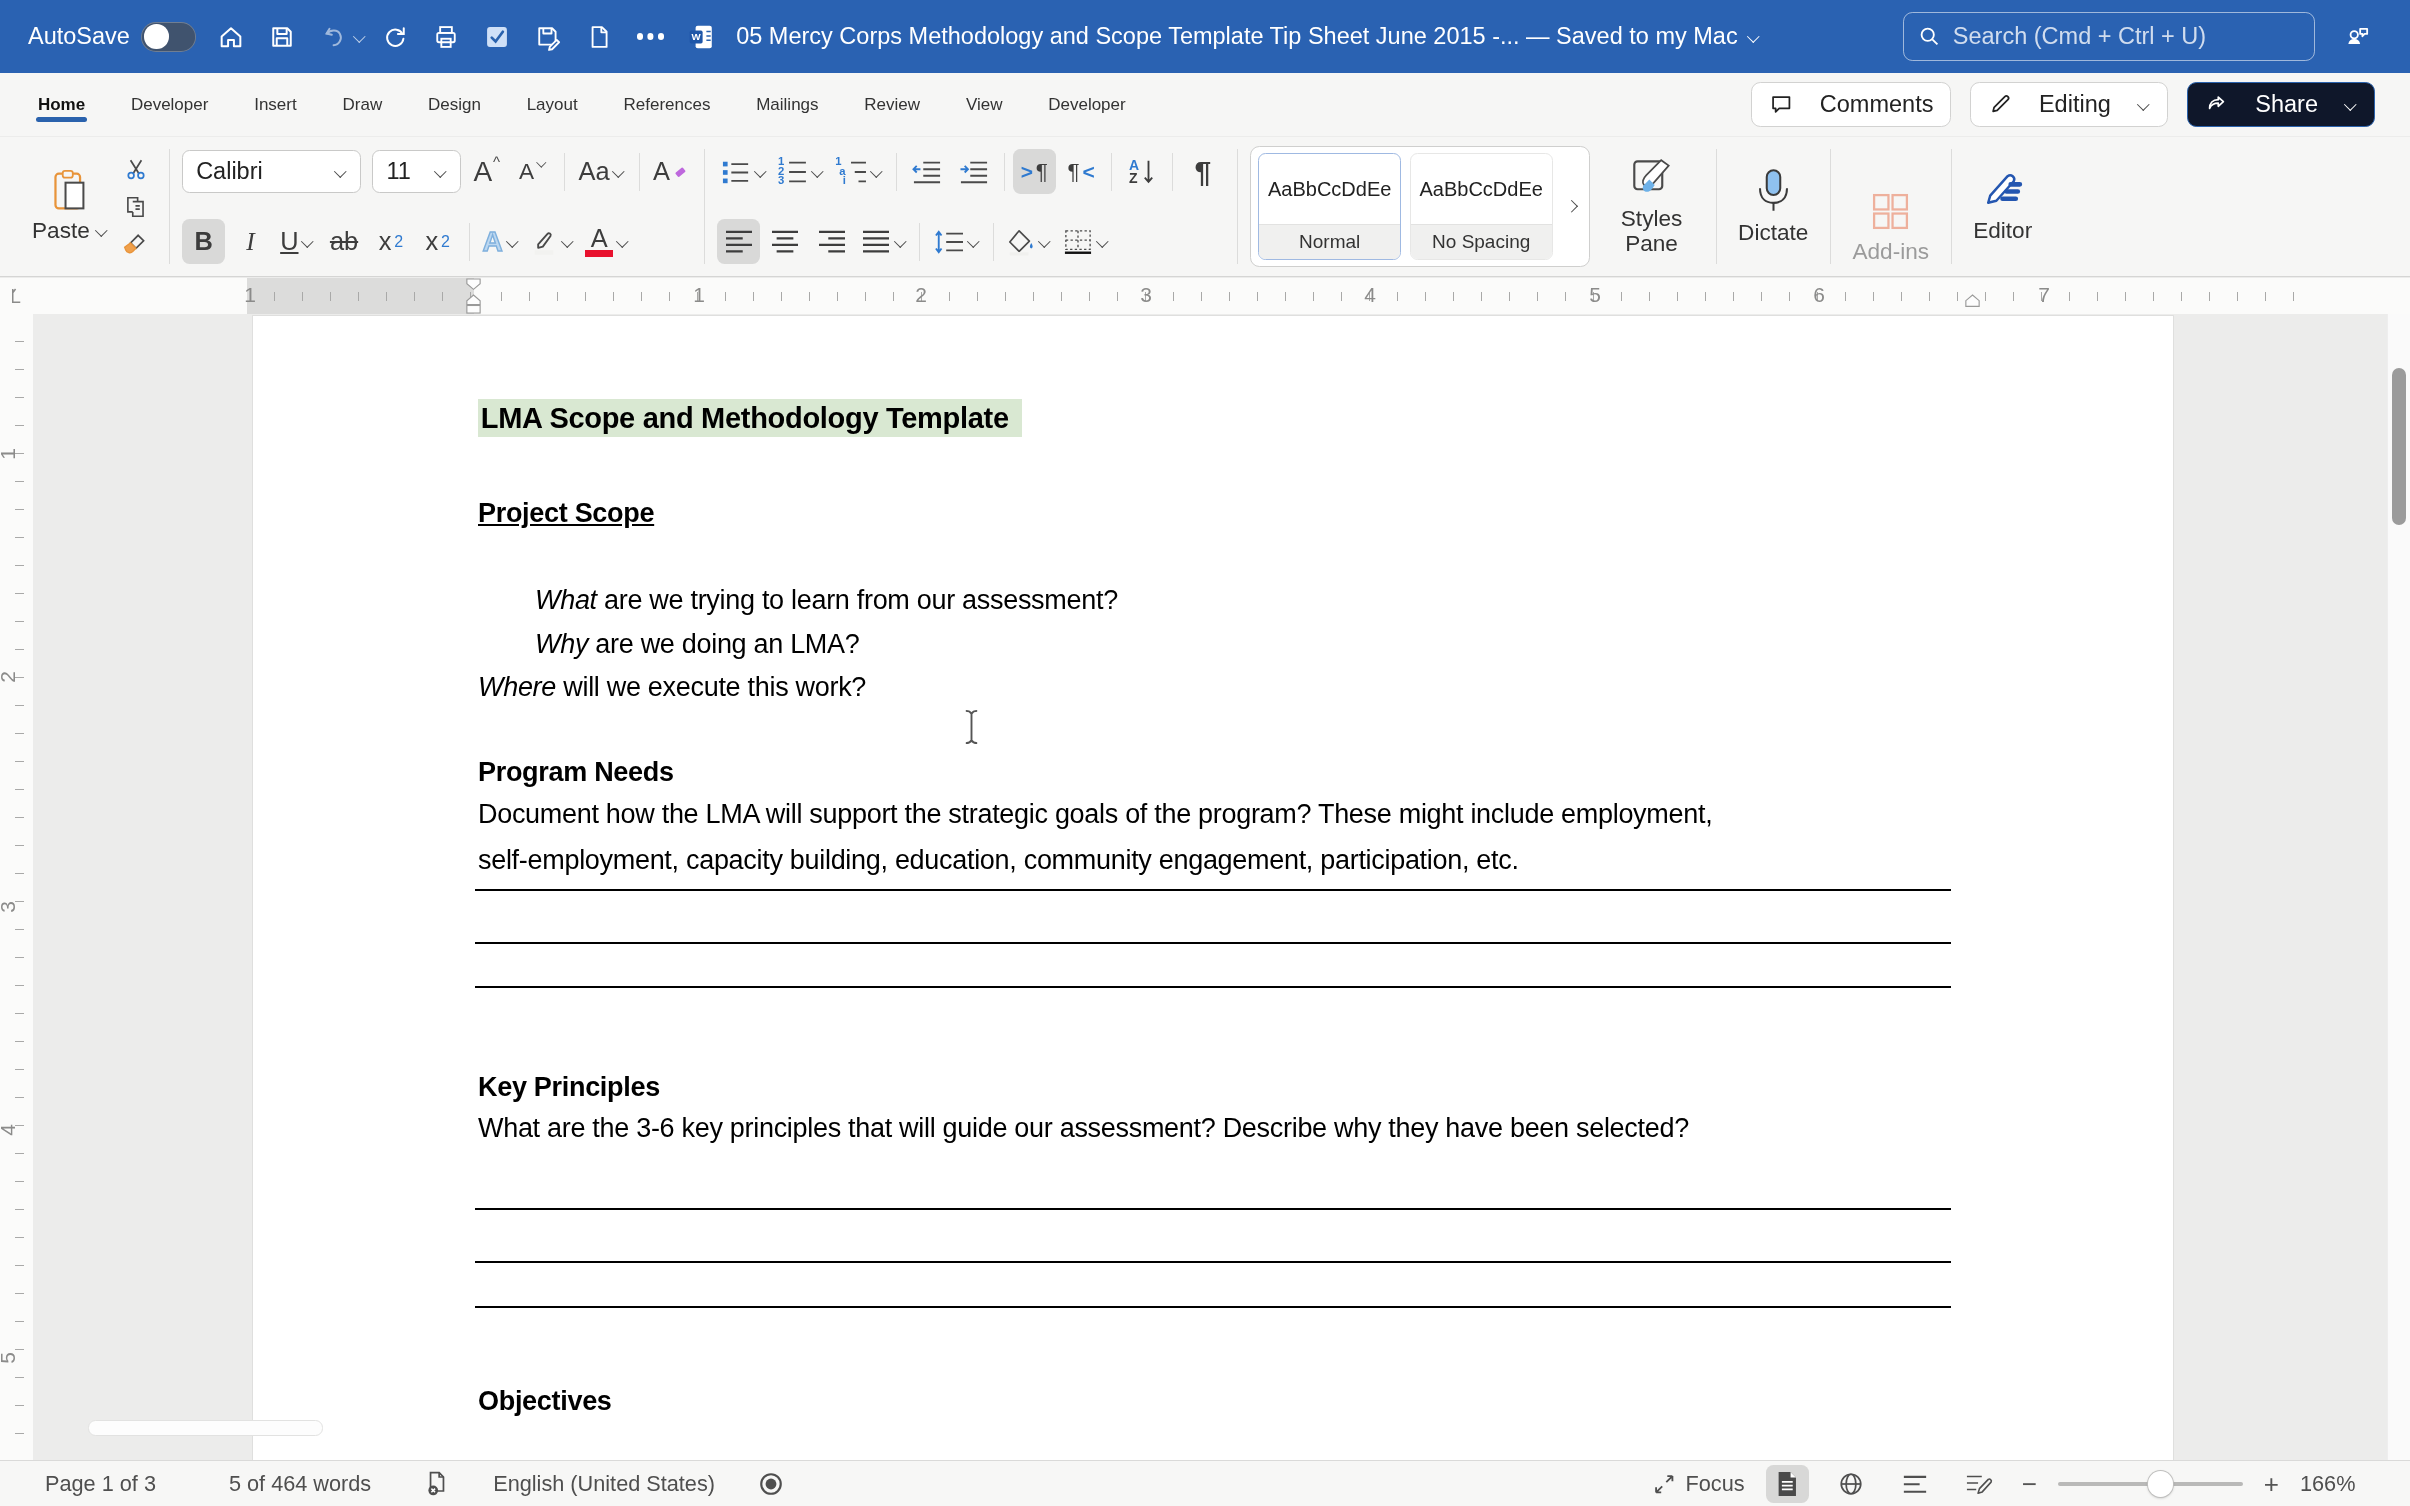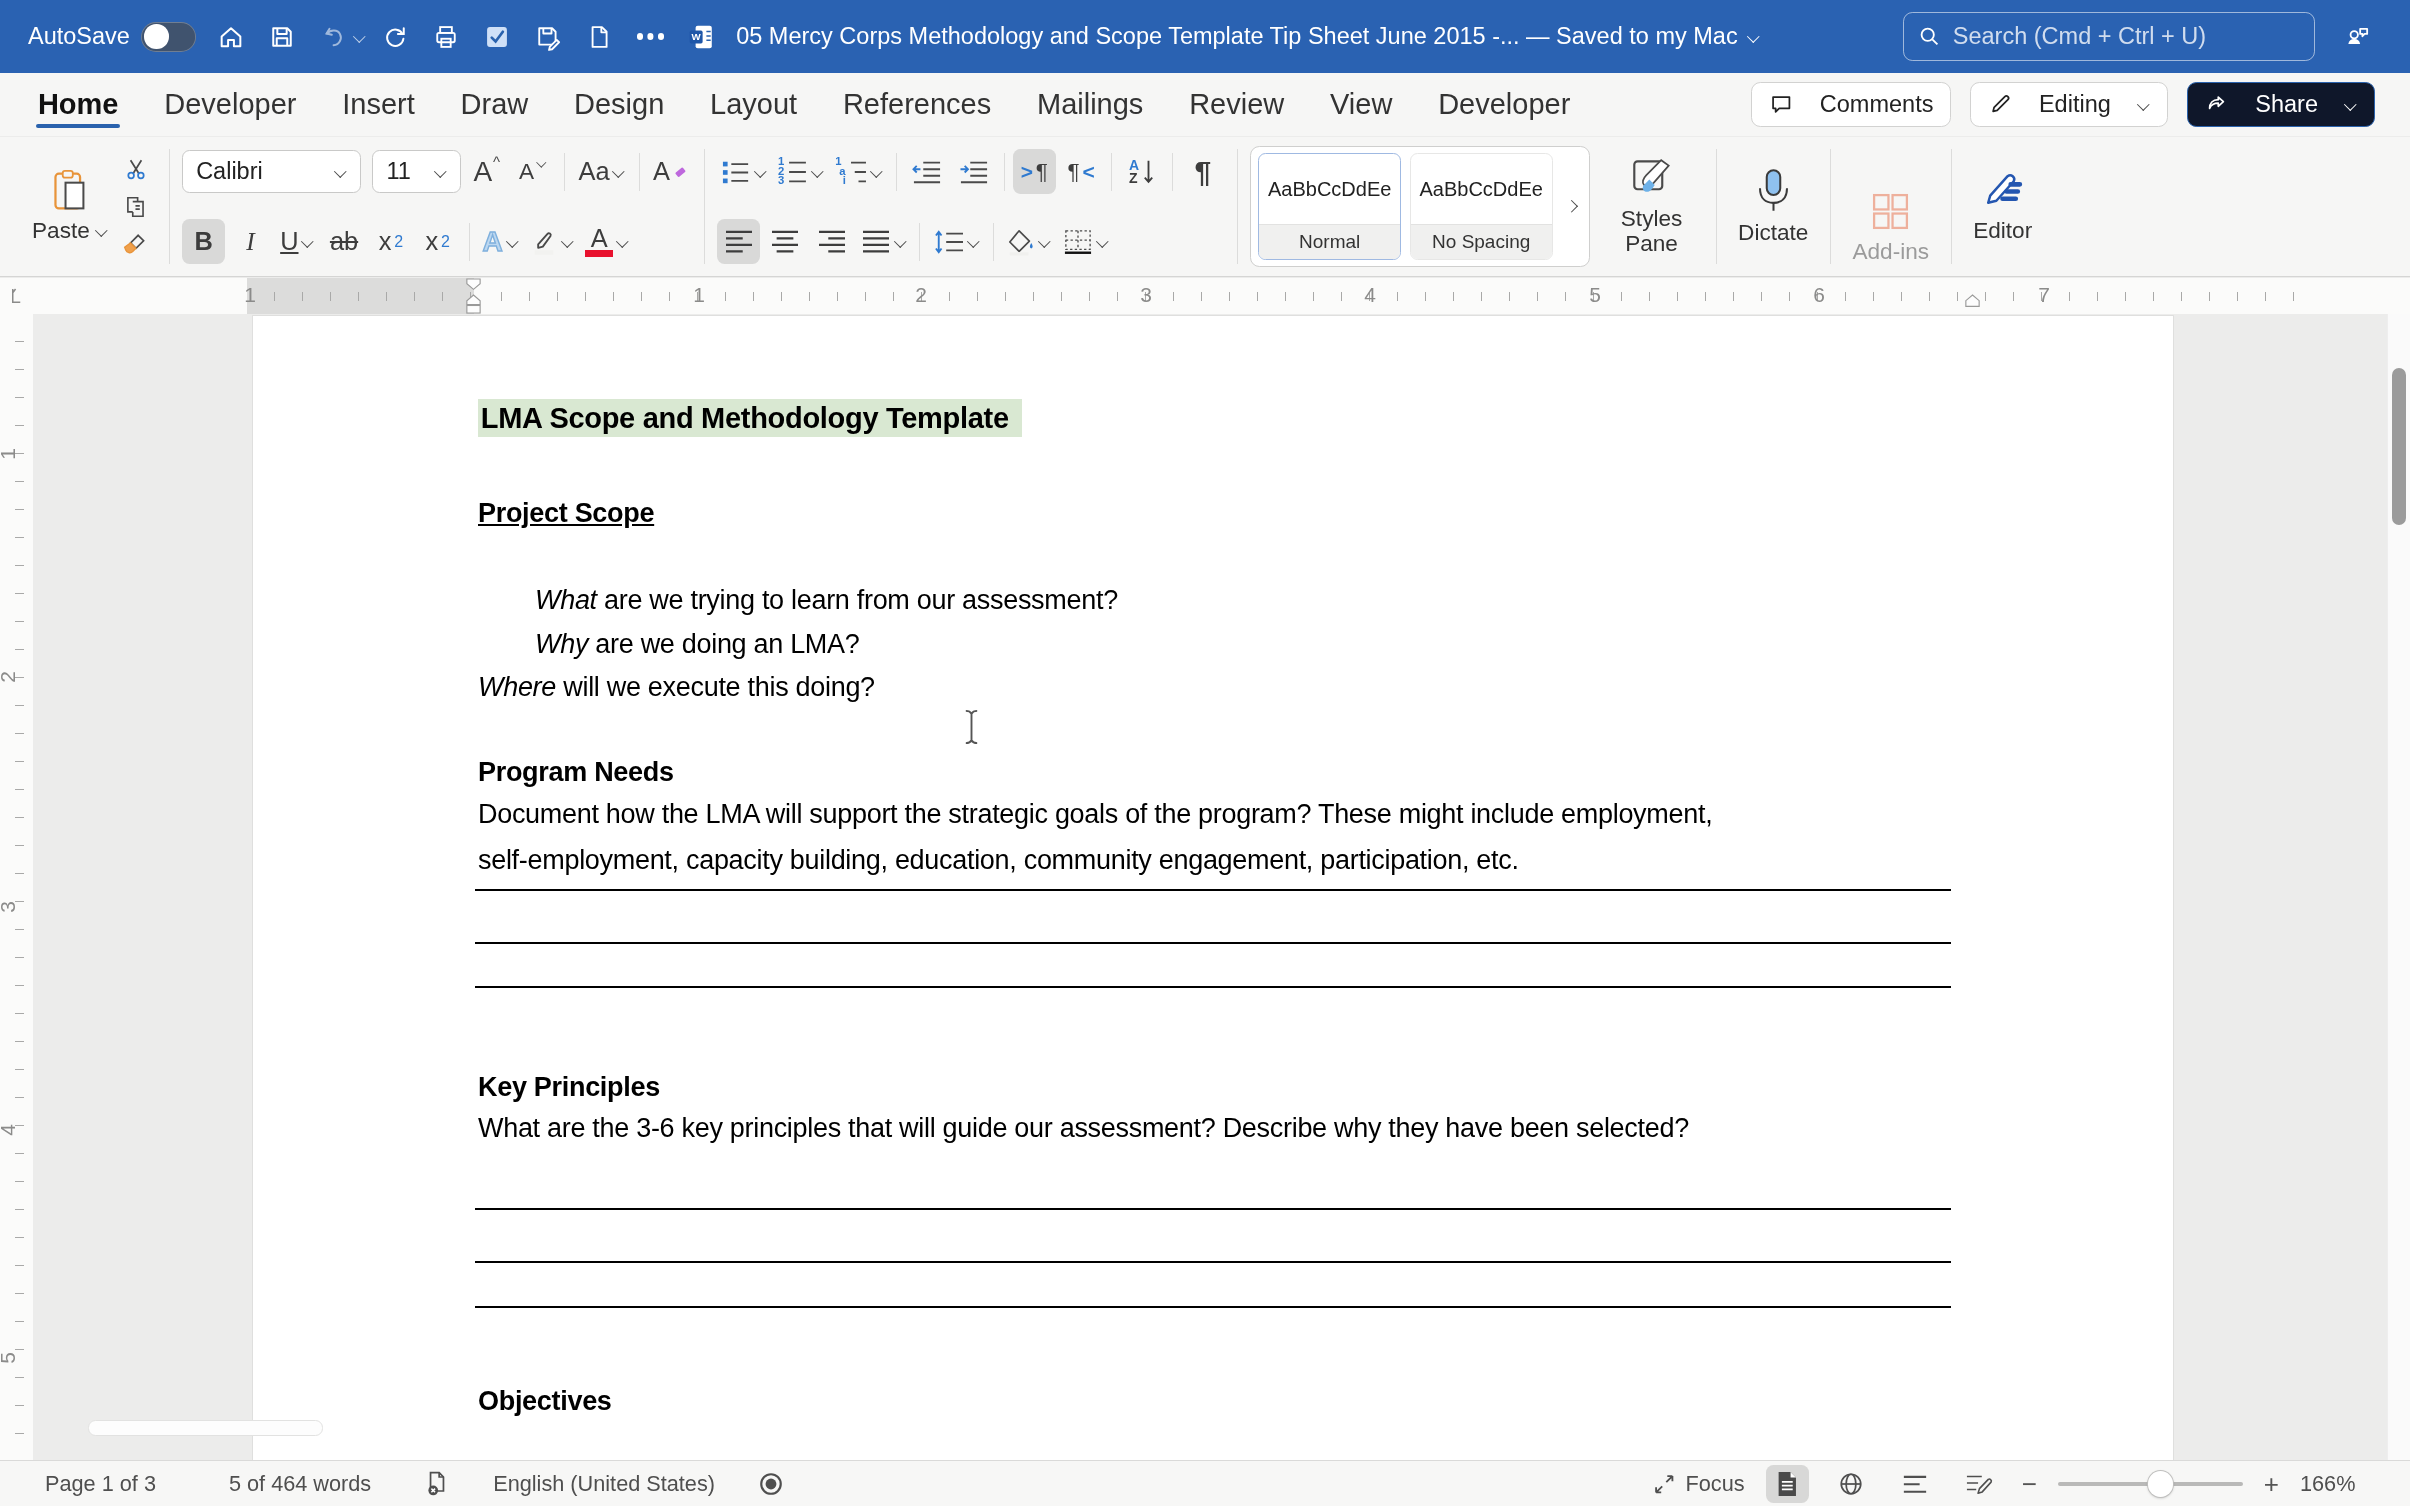--- a/index.html
+++ b/index.html
@@ -22,21 +22,21 @@
                border-right:1.9px solid #4a4a4a;border-bottom:1.9px solid #4a4a4a;transform:rotate(45deg);}
   .chv.w::before{border-color:#fff;}
   .chv.r::before{transform:rotate(-45deg);}
   .searchbox{margin-left:auto;width:412px;height:49px;border:1.9px solid rgba(255,255,255,.55);border-radius:9.4px;
              display:flex;align-items:center;padding:0 13px;box-sizing:border-box;gap:11.3px;}
   .searchbox .ph{font-size:23.5px;color:rgba(255,255,255,.78);}
 
   
   .tabrow{position:absolute;top:73px;left:0;right:0;height:63px;background:#f6f6f5;
           display:flex;align-items:center;padding:0 36px;box-sizing:border-box;}
-  .tab{font-size:29px;color:#333;margin-right:42px;position:relative;padding:13px 1.9px;}
+  .tab{font-size:17px;color:#333;margin-right:42px;position:relative;padding:13px 1.9px;}
   .tab.active{font-weight:bold;color:#111;}
   .tab.active::after{content:"";position:absolute;left:0;right:0;bottom:5.6px;height:4.7px;border-radius:2.8px;background:#2a62ad;}
   .tr-actions{margin-left:auto;display:flex;align-items:center;gap:19px;}
   .pill{height:43px;border-radius:9.4px;border:0.9px solid #d2d2d1;background:#fff;display:flex;
         align-items:center;gap:26px;padding:0 17px;font-size:23.5px;color:#222;}
   .pill.blue{background:#0f172a;border-color:#2a62ad;color:#fff;text-align:center;}
 
   
   .ribbon{position:absolute;top:137px;left:0;right:0;height:140px;background:#f6f6f5;
           border-bottom:0.9px solid #d5d5d4;display:flex;align-items:center;padding:0 24.5px;box-sizing:border-box;}
@@ -571,21 +571,21 @@
     <div class="page">
       <div class="doc">
 
         <div class="tline" style="top:80px">
           <span class="dochead">LMA Scope and Methodology Template</span>
         </div>
 
         <div class="tline h2" style="top:175px;text-decoration:underline">Project Scope</div>
         <div class="tline" style="top:262px;left:282px"><i>What</i><span> are we trying to learn from our assessment?</span></div>
         <div class="tline" style="top:306px;left:282px"><i>Why</i><span> are we doing an LMA?</span></div>
-        <div class="tline" style="top:349px"><i>Where</i><span> will we execute this doing?</span></div>
+        <div class="tline" style="top:349px"><i>Where</i><span> will we execute this work?</span></div>
 
         <div class="tline h2" style="top:434px">Program Needs</div>
         <div class="tline" style="top:476px">Document how the LMA will support the strategic goals of the program? These might include employment,</div>
         <div class="tline" style="top:522px">self-employment, capacity building, education, community engagement, participation, etc.</div>
         <div class="fill" style="top:573px"></div>
         <div class="fill" style="top:626px"></div>
         <div class="fill" style="top:670px"></div>
 
         <div class="tline h2" style="top:749px">Key Principles</div>
         <div class="tline" style="top:790px">What are the 3-6 key principles that will guide our assessment? Describe why they have been selected?</div>

